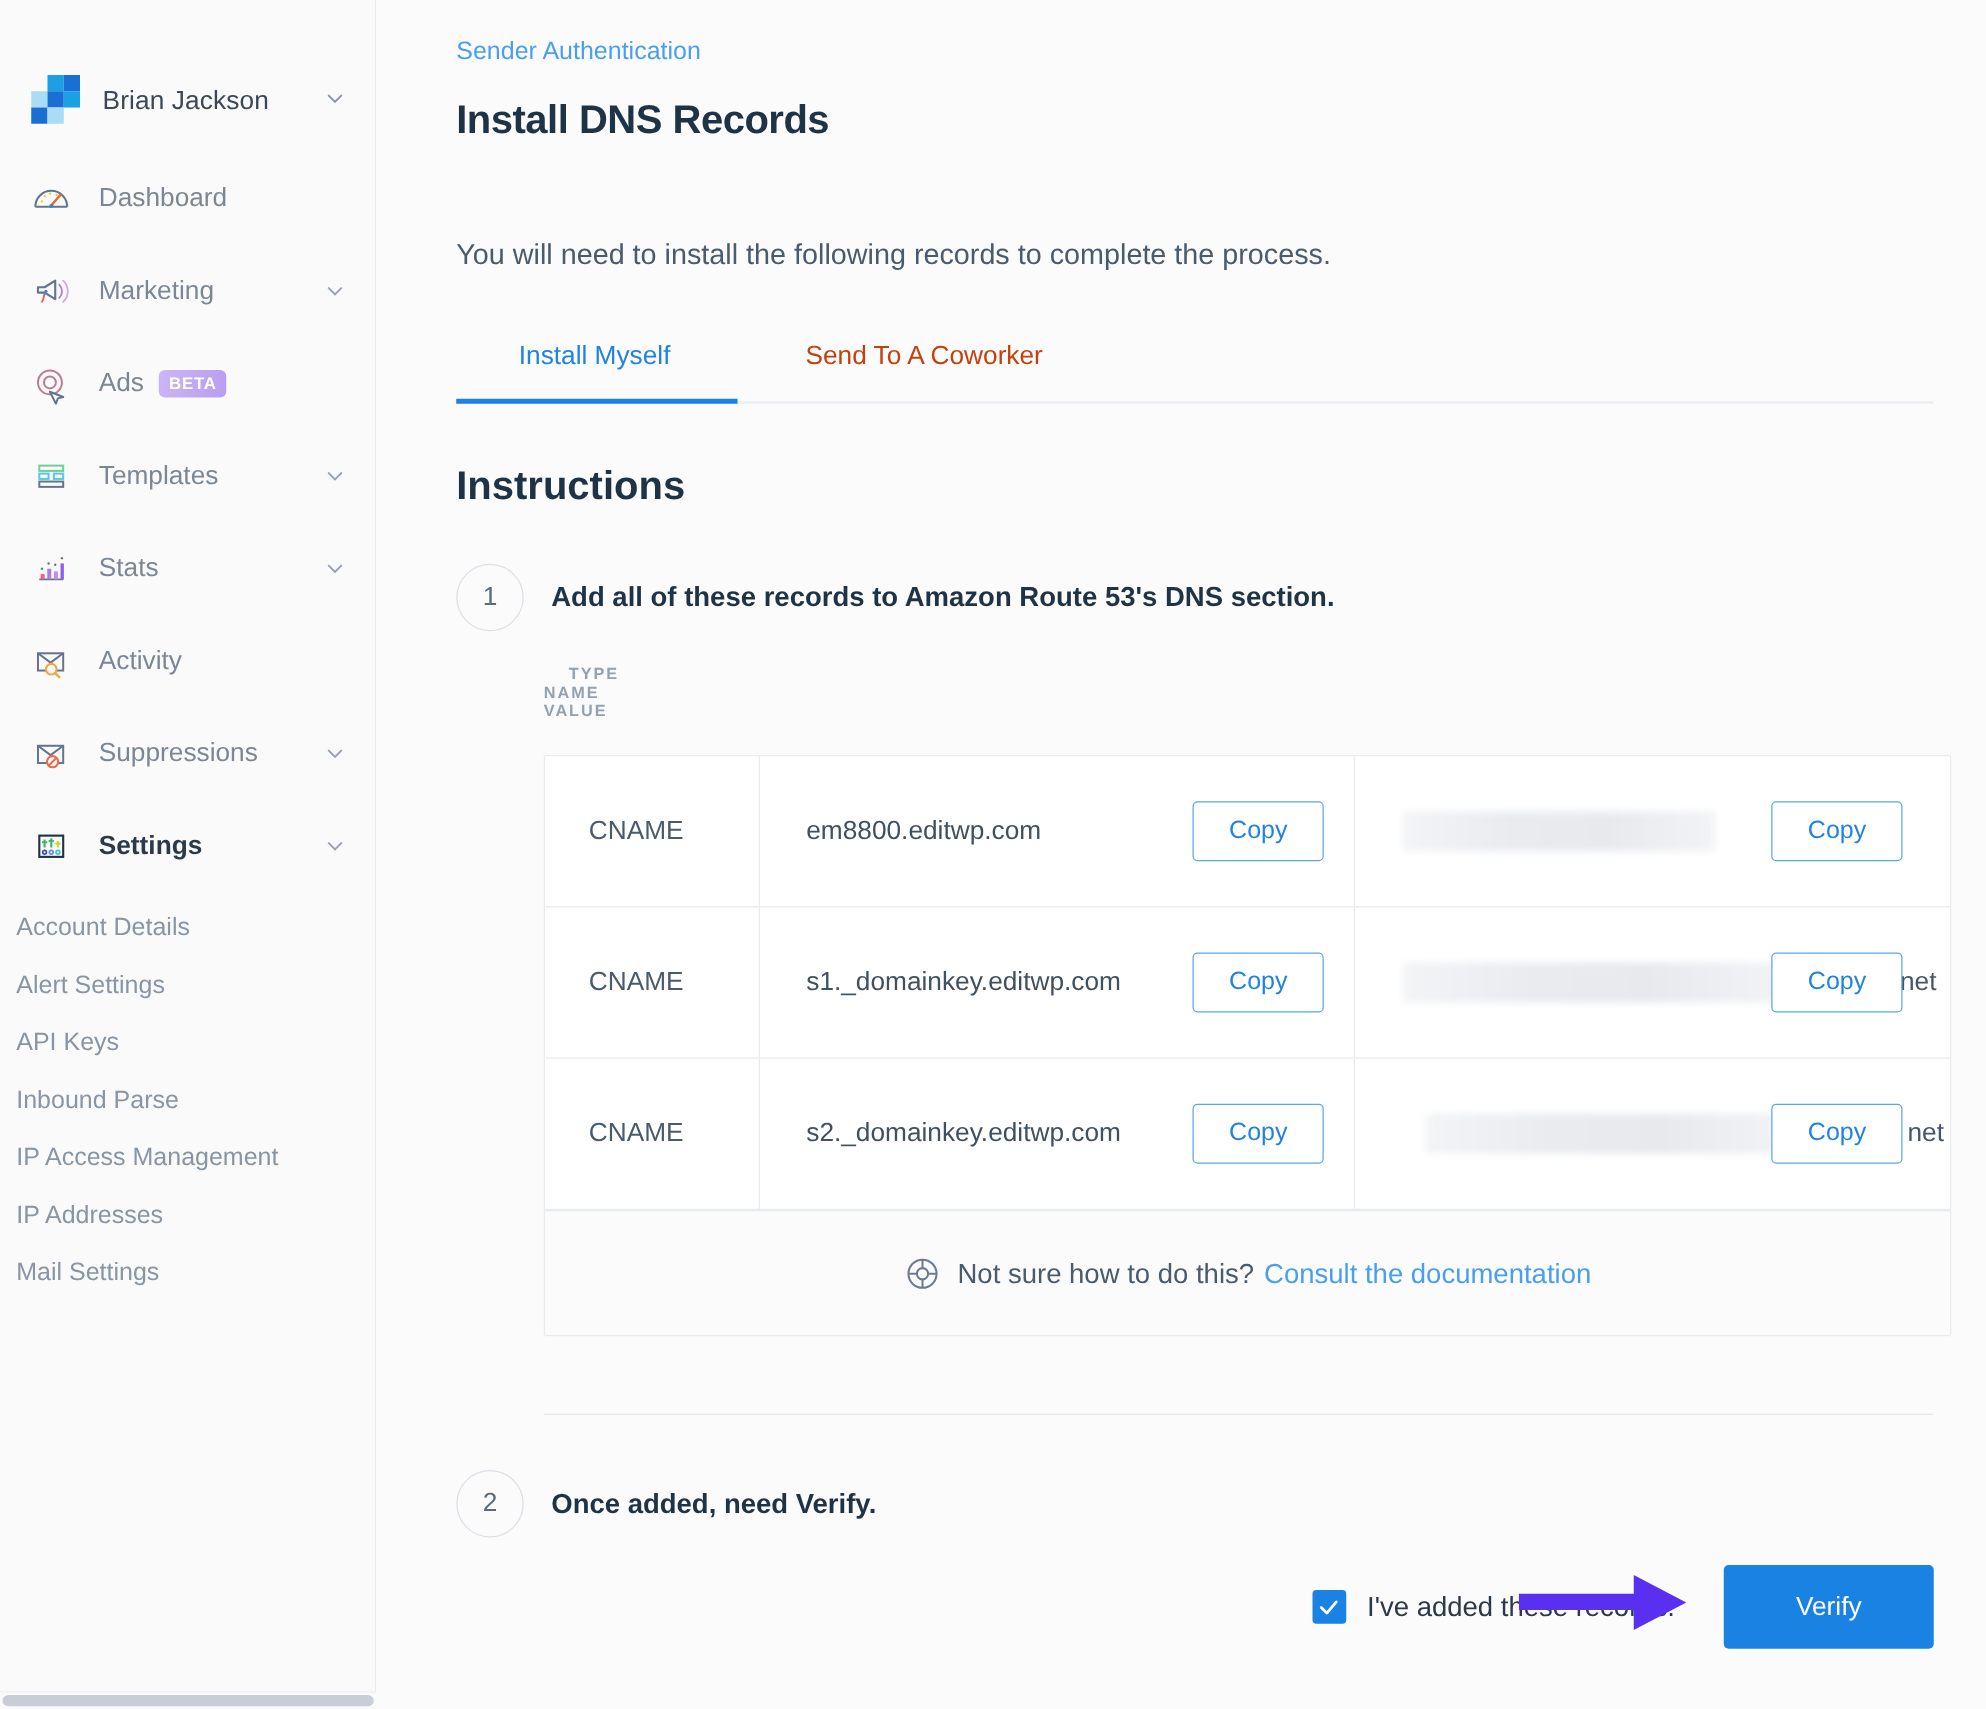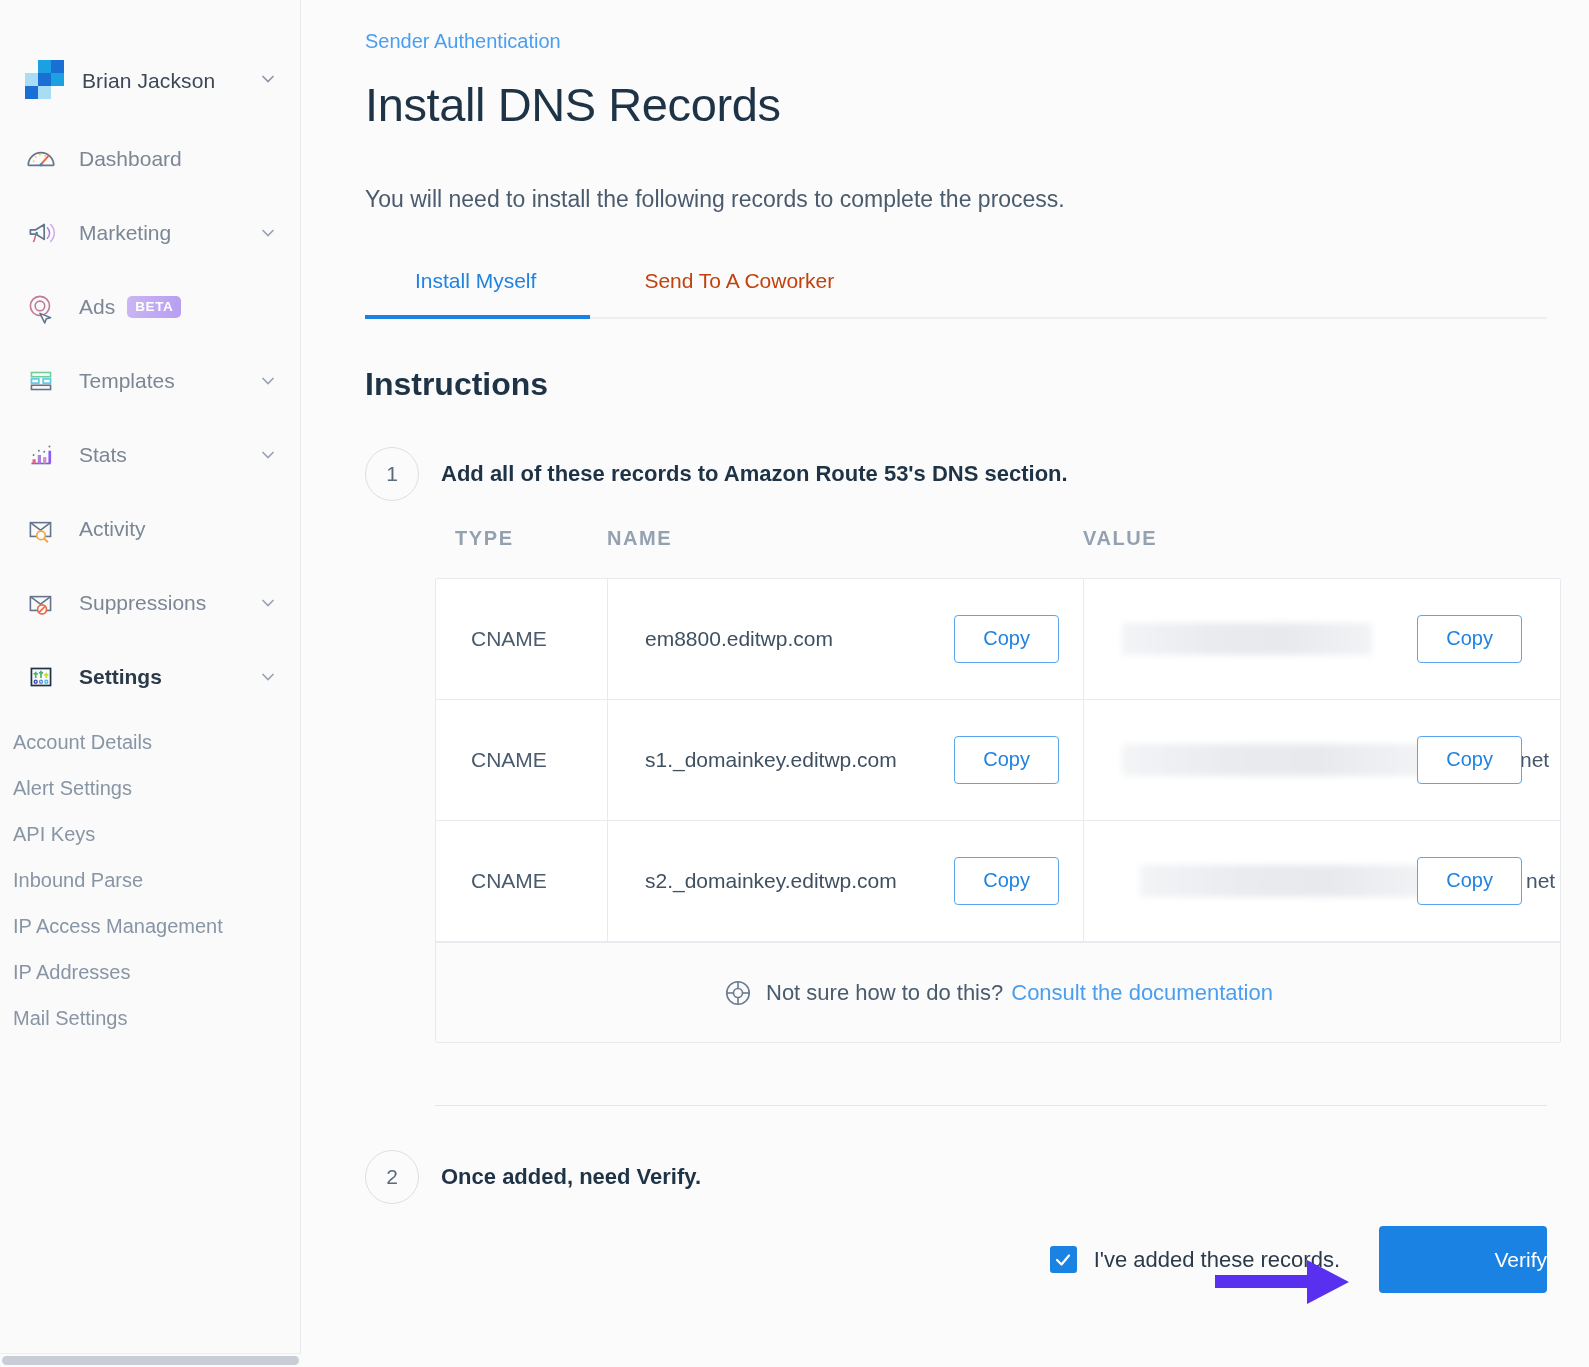--- a/index.html
+++ b/index.html
@@ -93,25 +93,25 @@
     overflow: hidden;
     position: relative;
   }
   .breadcrumb {
     font-size: 20px;
     color: #4a9ef0;
     margin-bottom: 24px;
     cursor: pointer;
   }
   .page-title {
-    font-size: 47px;
-    font-weight: normal;
+    font-size: 32px;
+    font-weight: bold;
     color: #1f3346;
     letter-spacing: -0.4px;
-    margin-bottom: 54px;
+    margin-bottom: 76px;
   }
   .page-sub {
     font-size: 23px;
     color: #4a5b6d;
     margin-bottom: 56px;
   }
 
   .tabs {
     display: flex;
     border-bottom: 2px solid #eceef1;
@@ -156,25 +156,26 @@
     margin-left: 22px;
     font-size: 22px;
     font-weight: bold;
     color: #1f3346;
   }
 
   
   .tbl-wrap { margin-left: 70px; margin-top: 26px; }
   .tbl-head {
     display: flex;
-    font-size: 20px;
+    font-size: 13px;
     font-weight: bold;
     letter-spacing: 1.6px;
     color: #94a1b0;
     padding-bottom: 28px;
+    flex-direction: column;
   }
   .th-type  { width: 172px; padding-left: 20px; }
   .th-name  { width: 476px; }
   .th-value { flex: 1 1 auto; }
 
   .tbl {
     border: 1px solid #e7eaee;
     background: #fff;
     border-radius: 2px;
   }
@@ -274,21 +275,20 @@
   .btn-verify {
     margin-left: 39px;
     background: #1a82e2;
     color: #fff;
     border: none;
     font-size: 21px;
     font-family: "Liberation Sans", sans-serif;
     width: 168px; height: 67px;
     border-radius: 4px;
     cursor: pointer;
-    text-align: right;
   }
 
   
   .anno { position: absolute; z-index: 20; pointer-events: none; }
   .anno-right { left: 914px;  top: 1254px; }
 </style>
 </head>
 <body>
 
 <div class="app">

